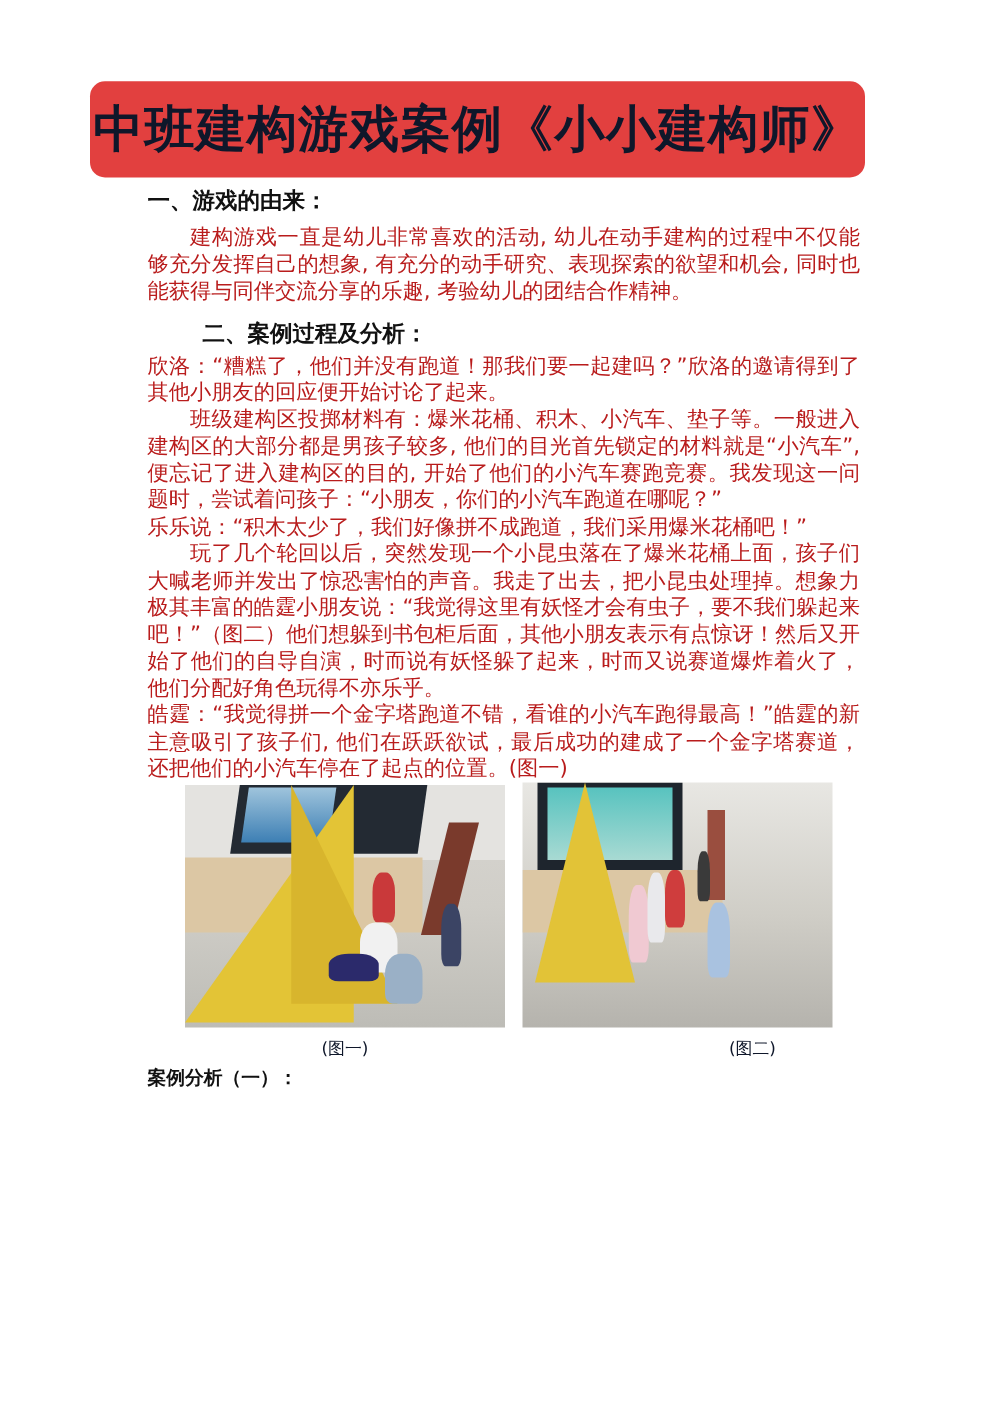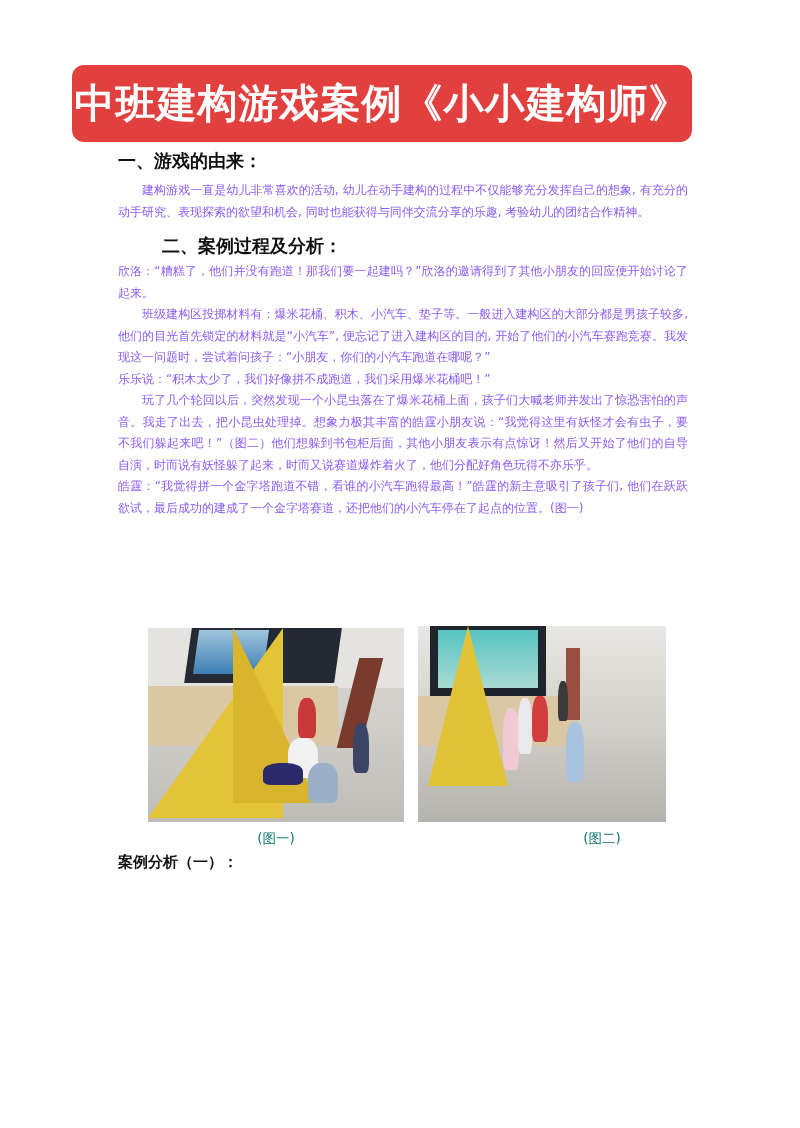--- a/index.html
+++ b/index.html
@@ -7,42 +7,42 @@
     width: 800px; height: 1128px; position: relative; overflow: hidden;
     font-family: "DejaVu Sans", "Liberation Sans", sans-serif;
     color: #1a1a1a;
   }
   .banner {
     position: absolute; left: 72px; top: 65px; width: 620px; height: 77px;
     background: #e2403f; border-radius: 12px;
     display: flex; align-items: center; justify-content: center;
   }
   .banner-title {
-    color: #ffffff; font-weight: bold; font-size: 40px; letter-spacing: 1px;
+    color: #0f172a; font-weight: bold; font-size: 40px; letter-spacing: 1px;
     font-family: "DejaVu Sans", sans-serif; white-space: nowrap;
   }
   .content { position: absolute; left: 118px; top: 146px; width: 570px; }
   h2.sec {
     margin: 0; font-size: 18px; font-weight: bold; line-height: 30px; color: #111;
   }
   h3.sub {
     margin: 0; font-size: 15px; font-weight: bold; line-height: 24px; color: #111;
   }
   p.para {
-    margin: 0; font-size: 12px; line-height: 21.5px; text-align: justify;
-    color: #8b5cf6;
+    margin: 0; font-size: 17px; line-height: 21.5px; text-align: justify;
+    color: #b91c1c;
   }
   p.indent { text-indent: 2em; }
   .figures {
     position: absolute; left: 148px; top: 626px; width: 520px; height: 224px;
   }
   .fig { position: absolute; }
   .fig .photo { position: absolute; left: 0; top: 0; overflow: hidden; }
   .fig .caption {
-    position: absolute; font-size: 13.5px; color: #0f766e; white-space: nowrap;
+    position: absolute; font-size: 13.5px; color: #0f172a; white-space: nowrap;
     text-align: center; width: 100%;
   }
   
   .p1 { width: 256px; height: 194px; background: linear-gradient(180deg, #d8d6d2 0%, #d0cec8 50%, #bdbcb6 100%); }
   .p1 .wall { position: absolute; left: 0; top: 0; width: 256px; height: 60px; background: #e4e3e0; }
   .p1 .wainscot { position: absolute; left: 0; top: 58px; width: 190px; height: 60px; background: #dcc7a4; }
   .p1 .window { position: absolute; left: 40px; top: 0; width: 150px; height: 55px; background: #232a33; transform: skewX(-8deg); }
   .p1 .window-glass { position: absolute; left: 48px; top: 2px; width: 70px; height: 44px; background: linear-gradient(180deg,#9fc4dc,#3d7fb4); transform: skewX(-8deg); }
   .p1 .door { position: absolute; left: 200px; top: 30px; width: 24px; height: 90px; background: #7a3a2c; transform: skewX(-14deg); }
   .p1 .pyr { position: absolute; left: 0; top: 0; width: 0; height: 0;

